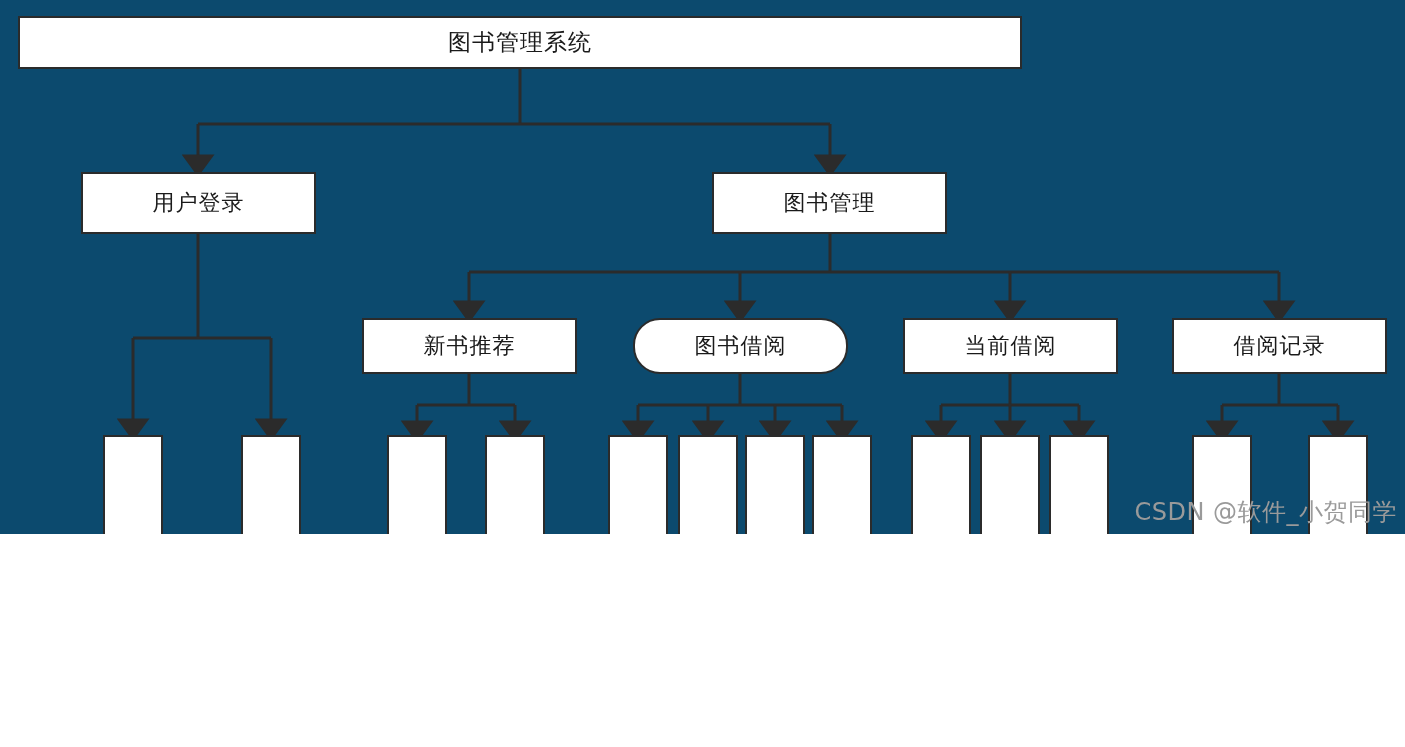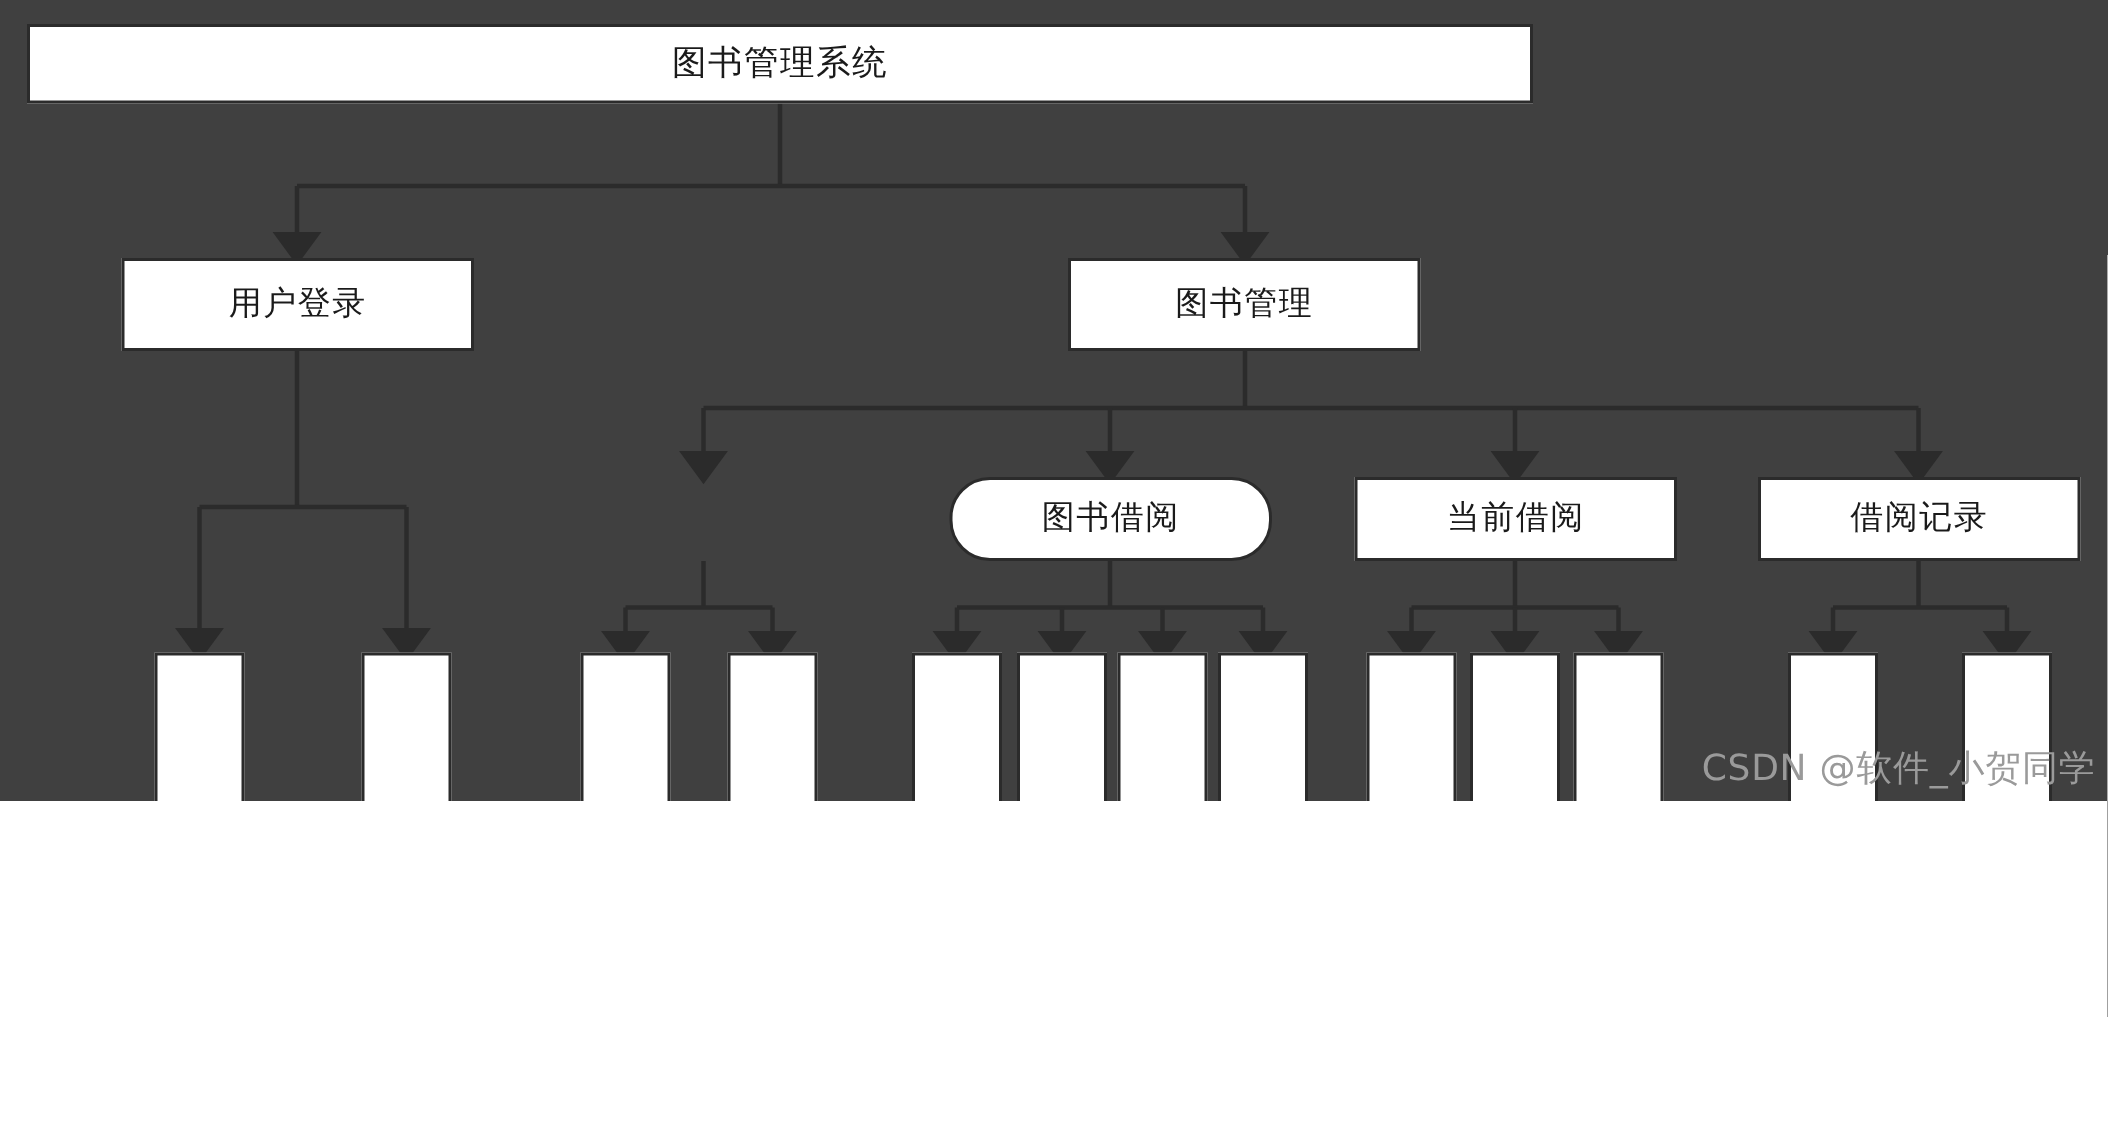--- a/index.html
+++ b/index.html
@@ -7,21 +7,21 @@
     padding: 0;
     background: #ffffff;
   }
   body {
     font-family: "DejaVu Sans", "Liberation Sans", sans-serif;
   }
   #diagram-root {
     position: relative;
     width: 1405px;
     height: 534px;
-    background: #404040;
+    background: #0c4a6e;
     overflow: hidden;
   }
   #edges-svg {
     position: absolute;
     left: 0;
     top: 0;
     width: 1405px;
     height: 747px;
     pointer-events: none;
   }
@@ -144,20 +144,23 @@
   </div>
 
   <div class="node node-h" style="left:81px; top:172px; width:235px; height:62px;">
     <span class="node-label">用户登录</span>
   </div>
 
   <div class="node node-h" style="left:712px; top:172px; width:235px; height:62px;">
     <span class="node-label">图书管理</span>
   </div>
 
+  <div class="node node-h" style="left:362px; top:318px; width:215px; height:56px;">
+    <span class="node-label">新书推荐</span>
+  </div>
 
   <div class="node node-h" style="left:633px; top:318px; width:215px; height:56px;border-radius:27px;">
     <span class="node-label">图书借阅</span>
   </div>
 
   <div class="node node-h" style="left:1172px; top:318px; width:215px; height:56px;">
     <span class="node-label">借阅记录</span>
   </div>
 
   <div class="node node-h" style="left:903px; top:318px; width:215px; height:56px;">

